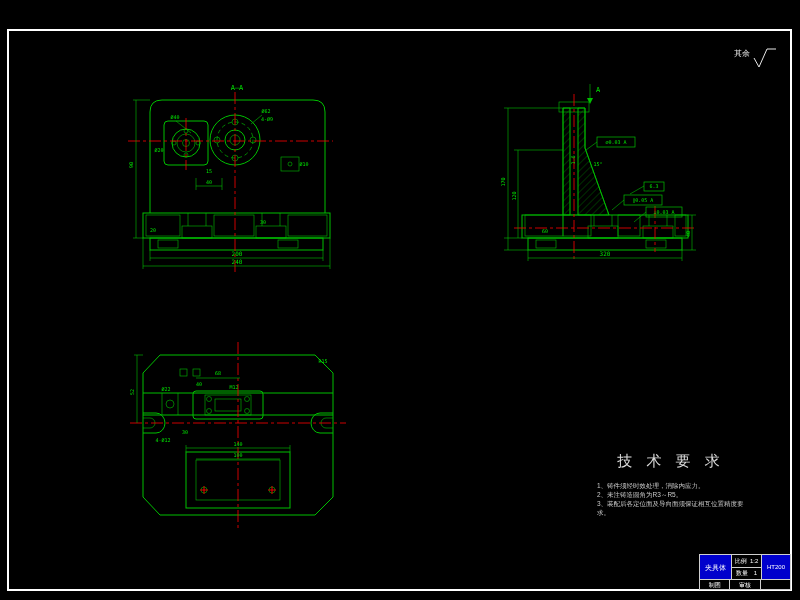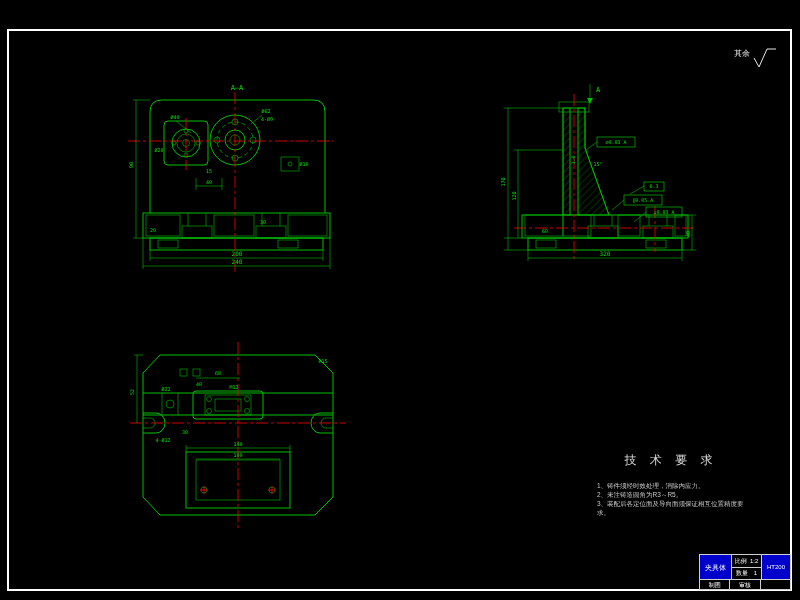--- a/index.html
+++ b/index.html
@@ -11,21 +11,21 @@
   .wline{stroke:#ffffff;stroke-width:2;fill:none;}
   .wthin{stroke:#e8e8e8;stroke-width:1;fill:none;}
   .rline{stroke:#ff0000;stroke-width:0.8;fill:none;stroke-dasharray:12 3 3 3;}
   .rsolid{stroke:#ff0000;stroke-width:0.9;fill:none;}
   .dt{fill:#00e600;font:6px "DejaVu Sans Mono",monospace;text-anchor:middle;}
   .dt5{font-size:5px;}
   .dt7{font-size:7px;}
   .wt{fill:#e8e8e8;font:8px "Liberation Sans",sans-serif;text-anchor:end;}
   .box{stroke:#00bf00;stroke-width:0.7;fill:none;}
   .tech{position:absolute;left:597px;top:456px;width:148px;color:#c8c8c8;font-size:6.5px;line-height:9px;}
-  .tech-title{font-size:12px;letter-spacing:5px;text-align:center;color:#dcdcdc;margin-bottom:16px;}
+  .tech-title{font-size:15px;letter-spacing:5px;text-align:center;color:#dcdcdc;margin-bottom:16px;}
   .tb{position:absolute;left:699px;top:554px;width:92px;height:36px;border:1px solid #cfcfcf;box-sizing:border-box;color:#fff;font-size:6px;line-height:1;}
   .tb,.tb *{box-sizing:border-box;}
   .tb-top{display:flex;height:24px;}
   .tb-bot{display:flex;height:10px;border-top:1px solid #cfcfcf;}
   .blue{background:#0000cc;}
   .tb-name{width:32px;border-right:1px solid #cfcfcf;display:flex;align-items:center;justify-content:center;font-size:7px;}
   .tb-mid{width:30px;border-right:1px solid #cfcfcf;display:flex;flex-direction:column;}
   .tb-r{flex:1;display:flex;align-items:center;justify-content:space-around;border-bottom:1px solid #cfcfcf;padding:0 1px;}
   .tb-r:last-child{border-bottom:none;}
   .tb-mat{flex:1;display:flex;align-items:center;justify-content:center;}

